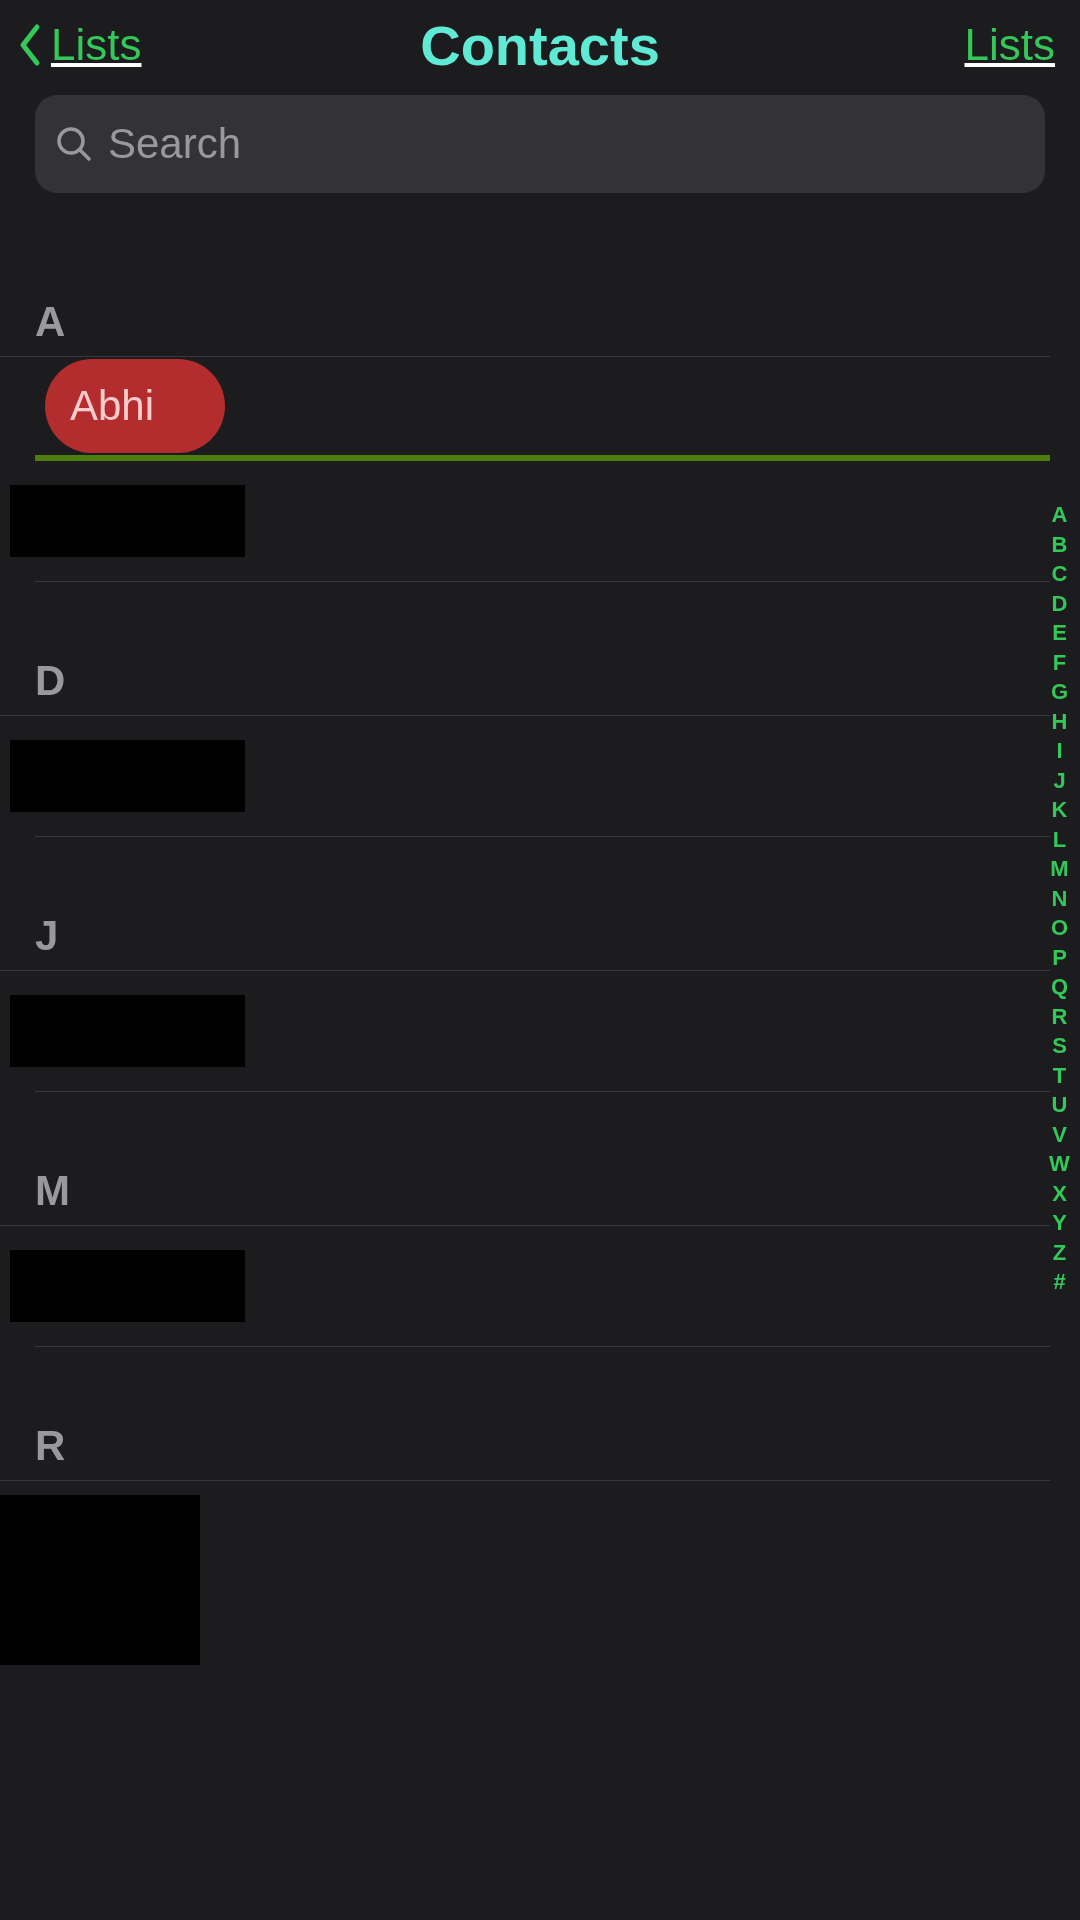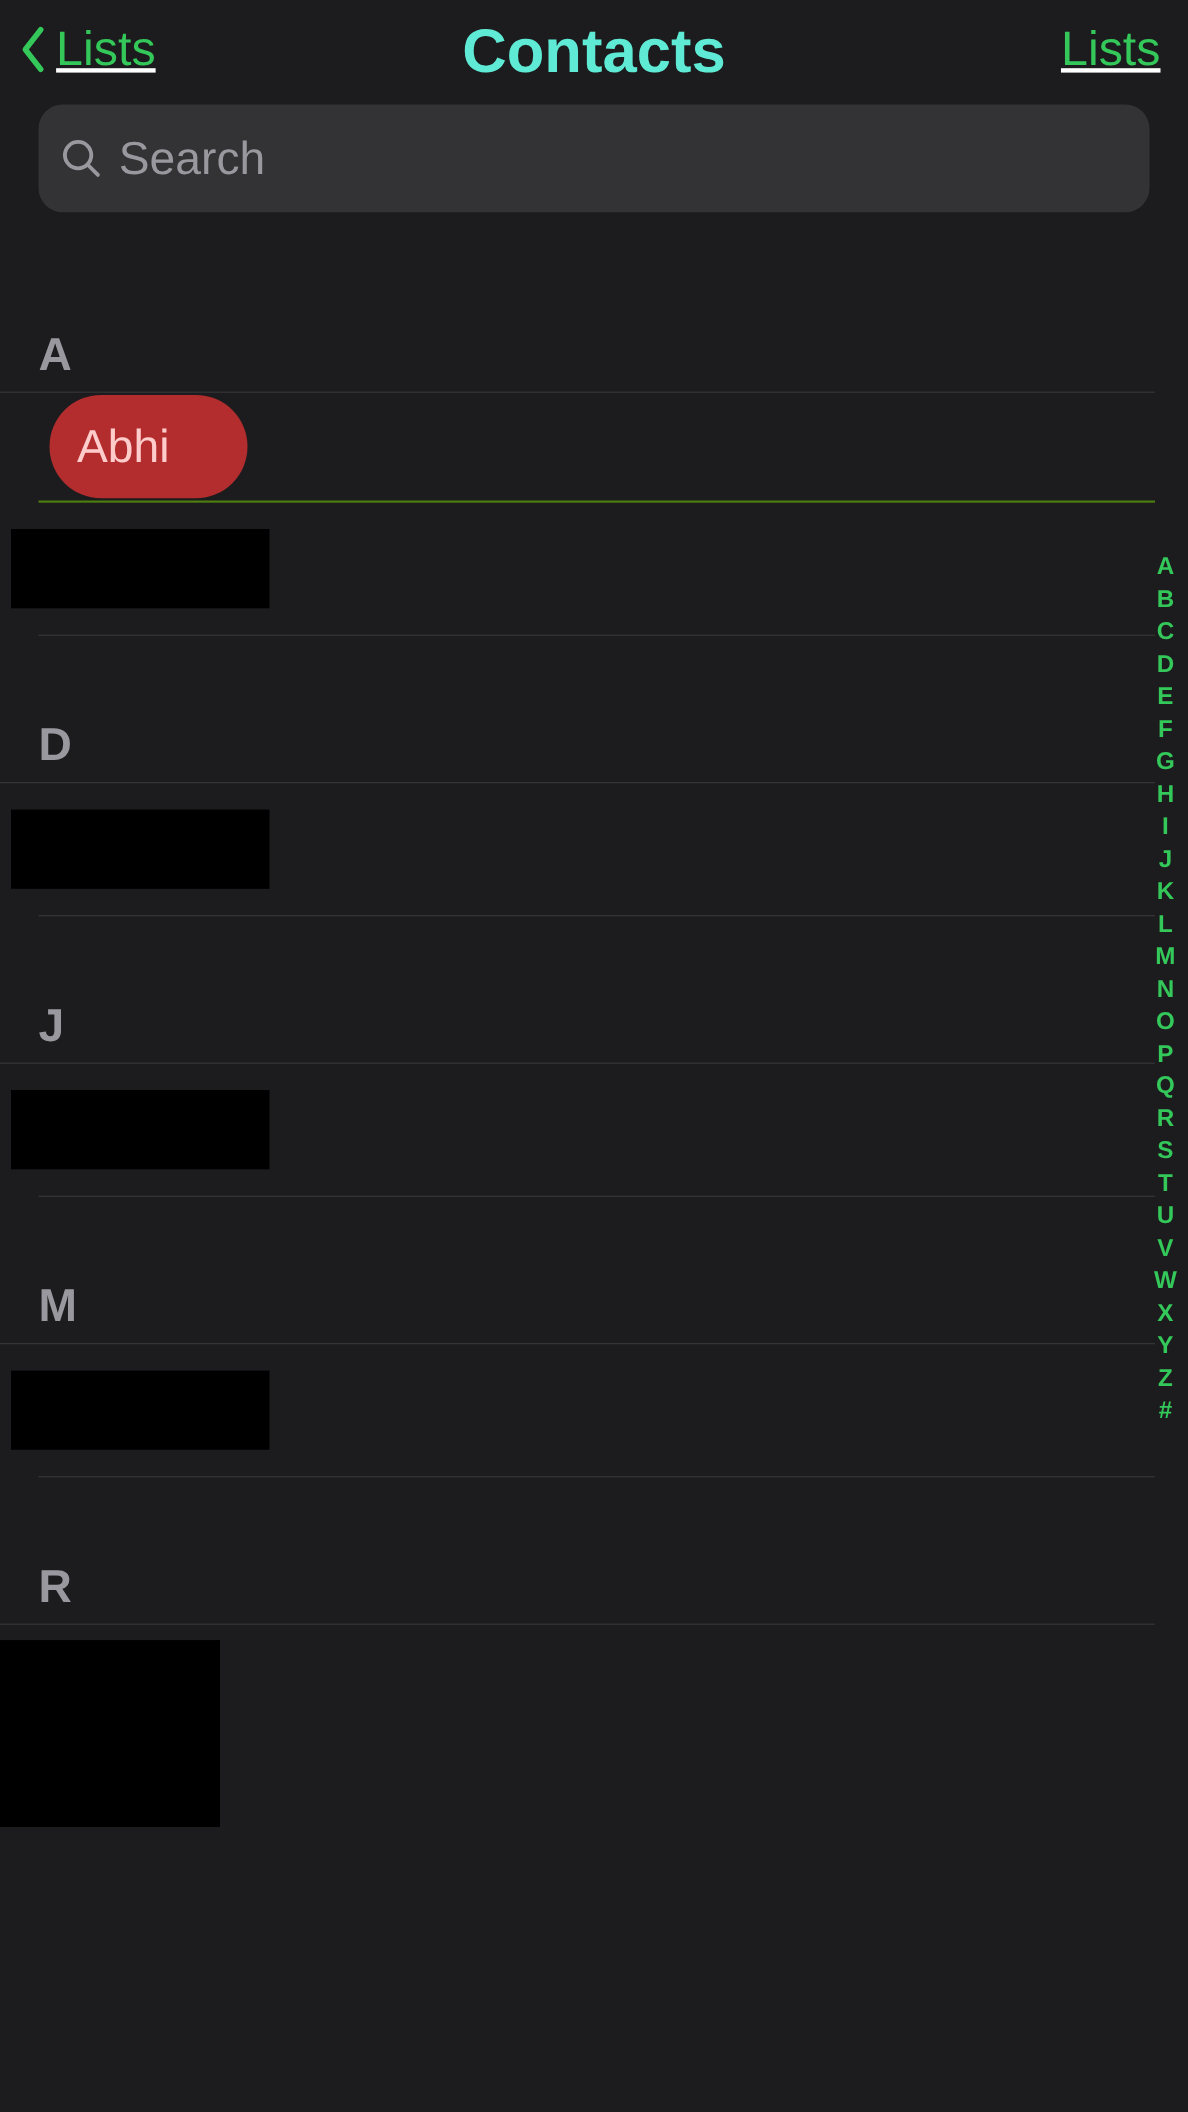--- a/index.html
+++ b/index.html
@@ -125,21 +125,21 @@
       width: 180px;
       height: 94px;
       min-height: 94px;
       border-bottom: none;
       margin-top: 2px;
       margin-bottom: 2px;
       color: #ffcccc;
     }
     
     .highlighted-wrapper {
-      border-bottom: 2px solid #4d7c0f;
+      border-bottom: 6px solid #4d7c0f;
       margin-left: 35px;
       margin-right: 30px;
       padding: 0;
     }
     
     .redacted-row {
       padding: 24px 0;
       border-bottom: 1px solid #38383a;
       margin-left: 35px;
       margin-right: 30px;

